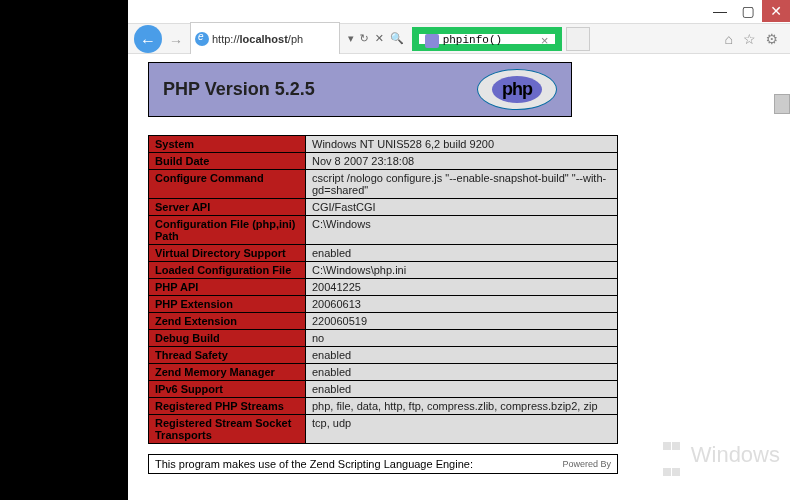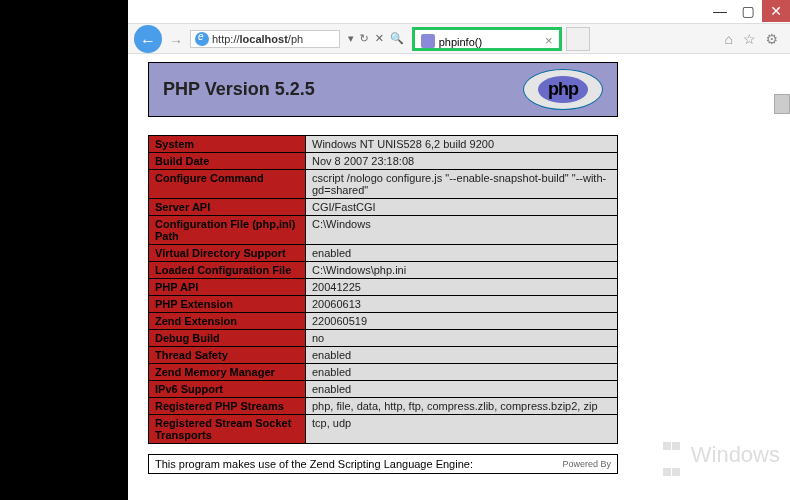--- a/index.html
+++ b/index.html
@@ -5,35 +5,35 @@
 * { margin: 0; padding: 0; box-sizing: border-box; }
 body { font-family: Arial, sans-serif; background: #000; width: 790px; height: 500px; overflow: hidden; position: relative; }
 .black-bar { position: absolute; left: 0; top: 0; width: 128px; height: 500px; background: #000; }
 .browser { position: absolute; left: 128px; top: 0; right: 0; height: 500px; background: #fff; display: flex; flex-direction: column; }
 .titlebar { height: 24px; background: #fff; display: flex; justify-content: flex-end; border-bottom: 1px solid #ddd; }
 .tb-btn { width: 28px; height: 22px; display: flex; align-items: center; justify-content: center; font-size: 14px; color: #333; }
 .tb-close { background: #c75050; color: #fff; }
 .navbar { height: 30px; background: #f5f5f5; display: flex; align-items: center; padding: 0 6px; gap: 4px; border-bottom: 1px solid #ddd; }
 .nav-back { width: 28px; height: 28px; border-radius: 50%; background: #4a9de8; color: #fff; display: flex; align-items: center; justify-content: center; font-size: 16px; }
 .nav-fwd { width: 20px; color: #999; text-align: center; font-size: 14px; }
-.addrbar { flex: 0 0 150px; height: 18px; border: 1px solid #ccc; background: #fff; display: flex; align-items: center; padding: 0 4px; font-size: 11px; }
+.addrbar { flex: 0 0 150px; height: 18px; border: 1px solid #ccc; background: #fff; display: flex; align-items: center; padding: 16px 4px; font-size: 11px; }
 .ie-icon { width: 14px; height: 14px; background: #4a9de8; border-radius: 50%; margin-right: 3px; position: relative; }
 .ie-icon::after { content: 'e'; color: #fff; font-size: 10px; font-style: italic; position: absolute; top: -1px; left: 3px; }
 .addr-text { flex: 1; color: #333; overflow: hidden; white-space: nowrap; }
 .addr-text b { font-weight: bold; }
 .addr-ctrls { display: flex; gap: 6px; font-size: 11px; color: #666; padding: 0 4px; }
-.tab { flex: 0 0 150px; height: 24px; border: 3px solid #22c55e; background: #fff; display: flex; align-items: flex-end; padding: 0 6px; font-size: 11px; gap: 4px; }
+.tab { flex: 0 0 150px; height: 24px; border: 7px solid #22c55e; background: #fff; display: flex; align-items: flex-start; padding: 0 6px; font-size: 11px; gap: 4px; font-family: Liberation Mono, monospace; }
 .tab-icon { width: 14px; height: 14px; background: #8a8ad8; border-radius: 2px; }
 .tab-title { flex: 1; }
 .tab-close { color: #888; font-size: 13px; }
 .newtab { width: 24px; height: 24px; border: 1px solid #ccc; background: #f0f0f0; }
 .rtools { margin-left: auto; display: flex; gap: 10px; color: #888; font-size: 14px; padding-right: 6px; }
 .content { flex: 1; background: #fff; overflow: auto; padding: 8px 20px; position: relative; }
 .scroll-thumb { position: absolute; right: 0; top: 40px; width: 16px; height: 20px; background: #ccc; border: 1px solid #aaa; }
-.header-box { background: #9999cc; border: 1px solid #000; display: flex; align-items: center; justify-content: space-between; padding: 6px 14px; width: 470px; }
+.header-box { background: #9999cc; border: 1px solid #000; display: flex; align-items: center; justify-content: space-between; padding: 6px 14px; width: 424px; }
 .php-title { font-size: 18px; font-weight: bold; color: #222; }
 .php-logo { background: #e5e5e5; border: 1px solid #0369a1; border-radius: 50%; padding: 6px 14px; }
 .php-logo-inner { background: #6a6ac8; border-radius: 50%; padding: 3px 10px; color: #000; font-size: 18px; font-weight: bold; letter-spacing: -1px; }
 .info-table { border-collapse: collapse; width: 470px; margin-top: 18px; font-size: 11px; }
 .info-table td { border: 1px solid #000; padding: 2px 6px; vertical-align: top; }
 .info-table .k { background: #b91c1c; font-weight: bold; color: #000; width: 157px; }
 .info-table .v { background: #ddd; color: #222; }
 .footer-box { border: 1px solid #000; width: 470px; margin-top: 10px; padding: 3px 6px; font-size: 11px; background: #fff; display: flex; justify-content: space-between; align-items: center; }
 .powered { font-size: 9px; color: #666; }
 .watermark { position: absolute; right: 10px; bottom: 18px; font-size: 22px; color: rgba(120,120,120,0.25); font-family: "Segoe UI Light", sans-serif; font-weight: 300; pointer-events: none; }

